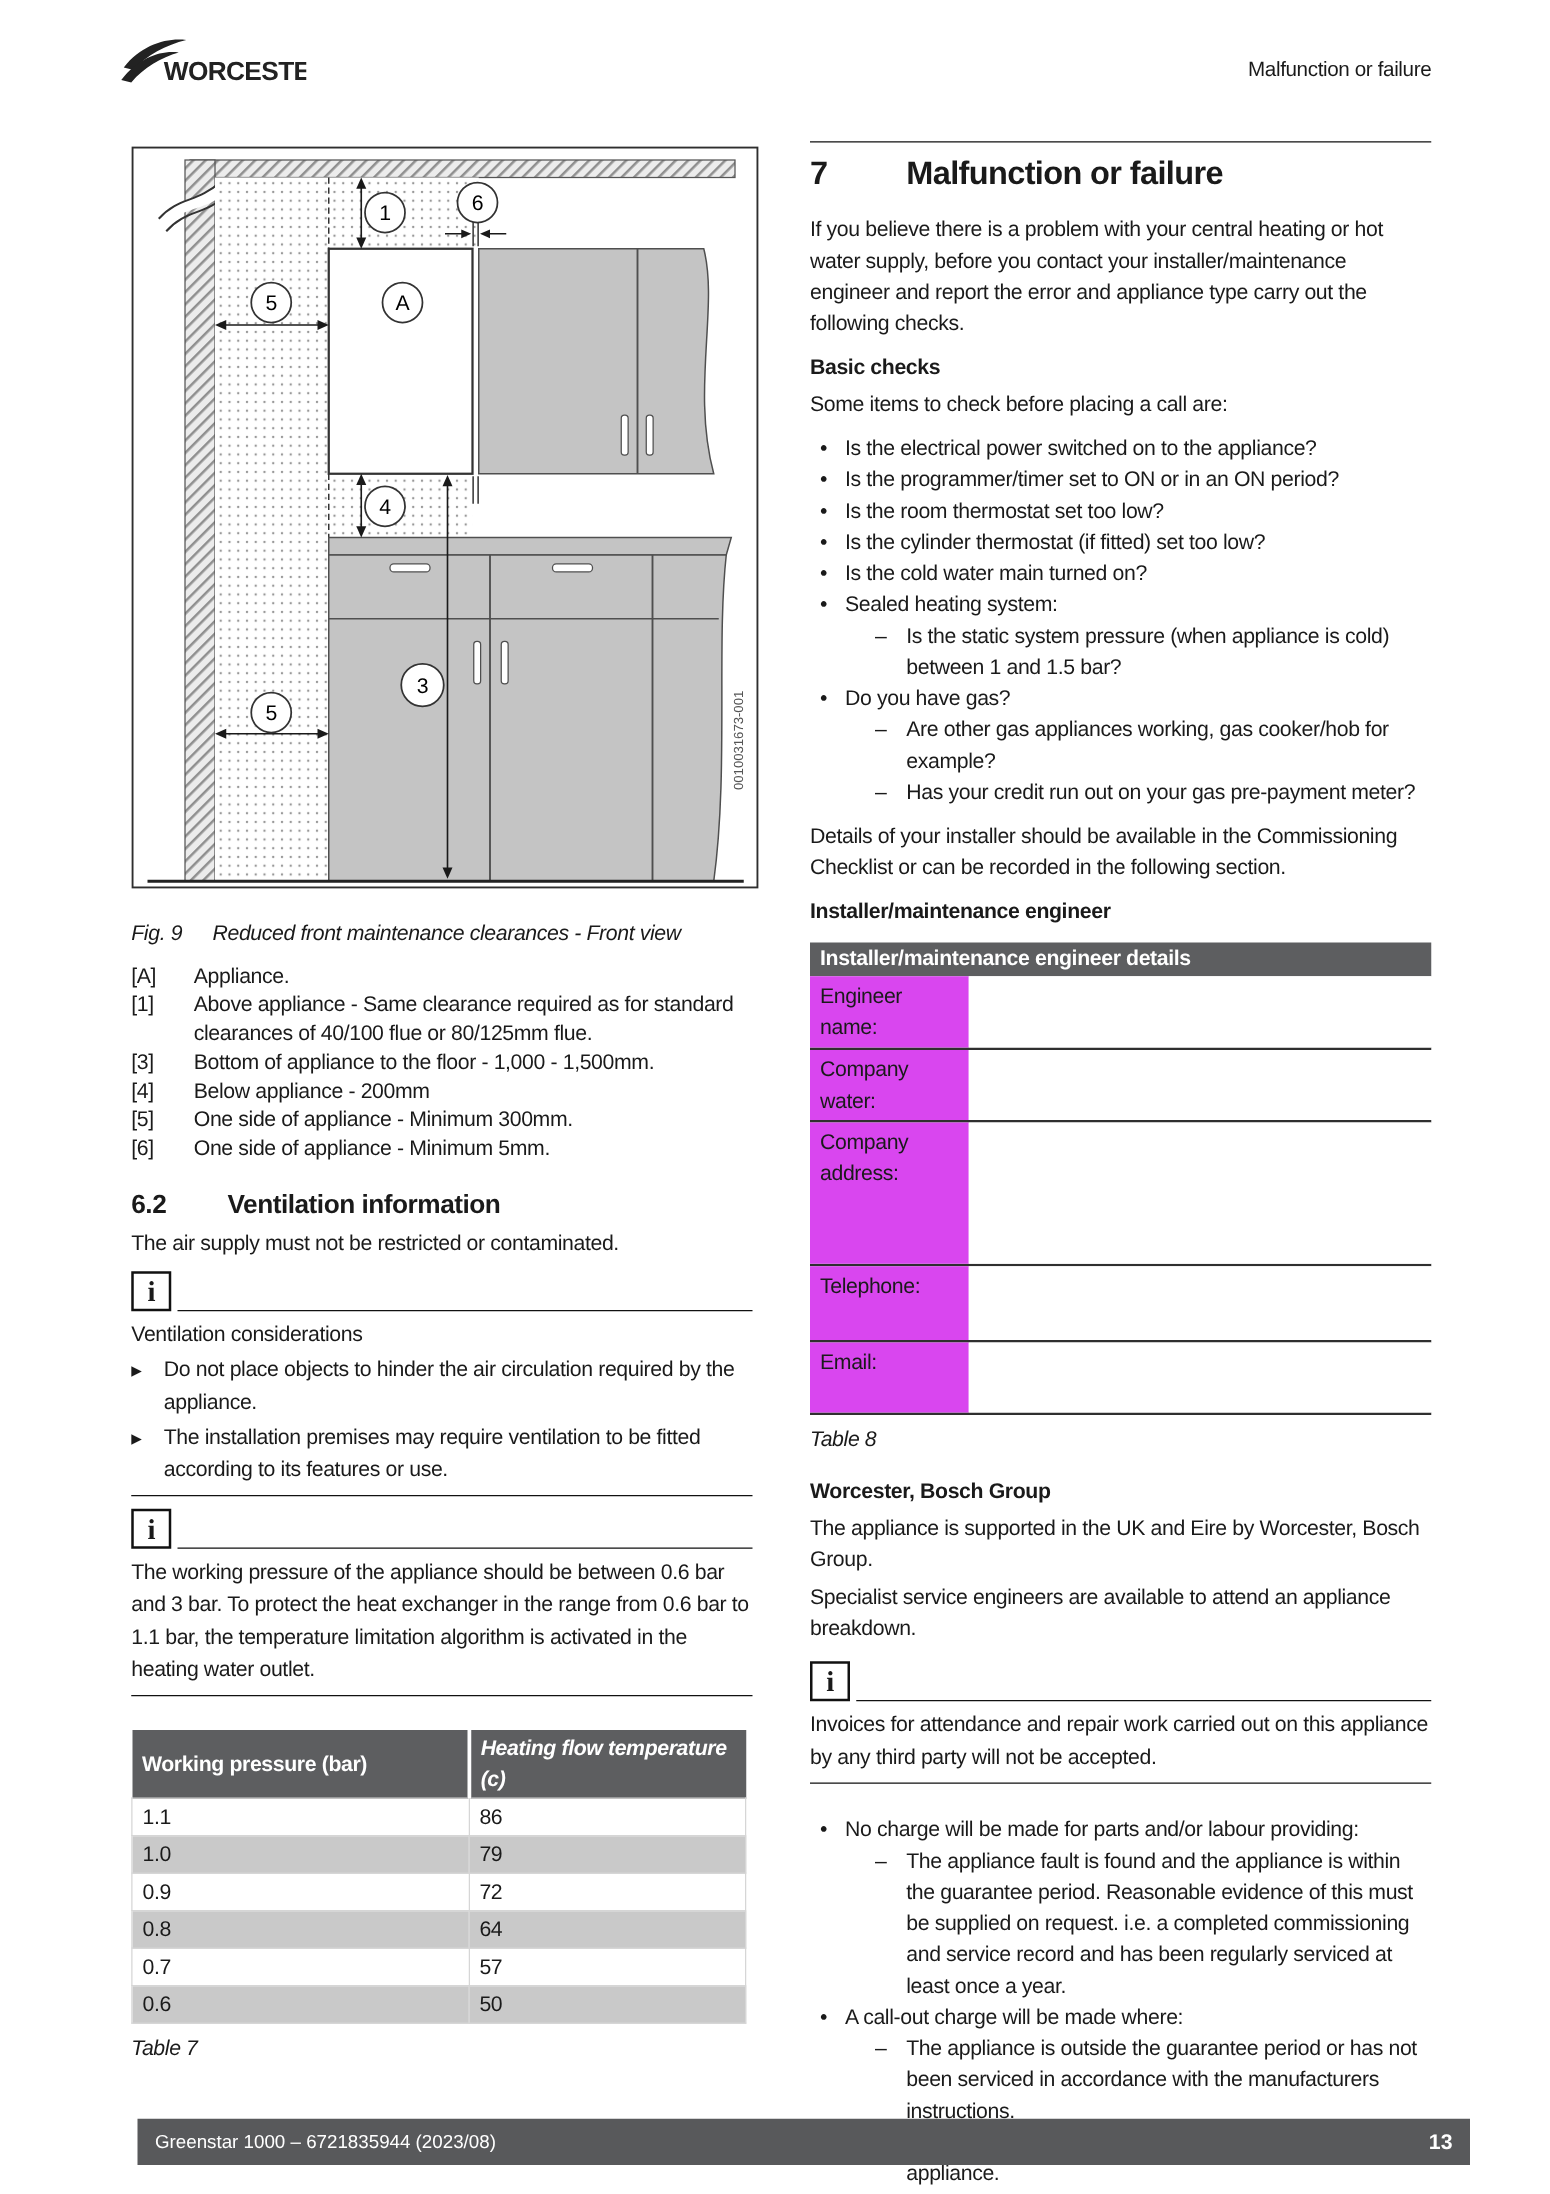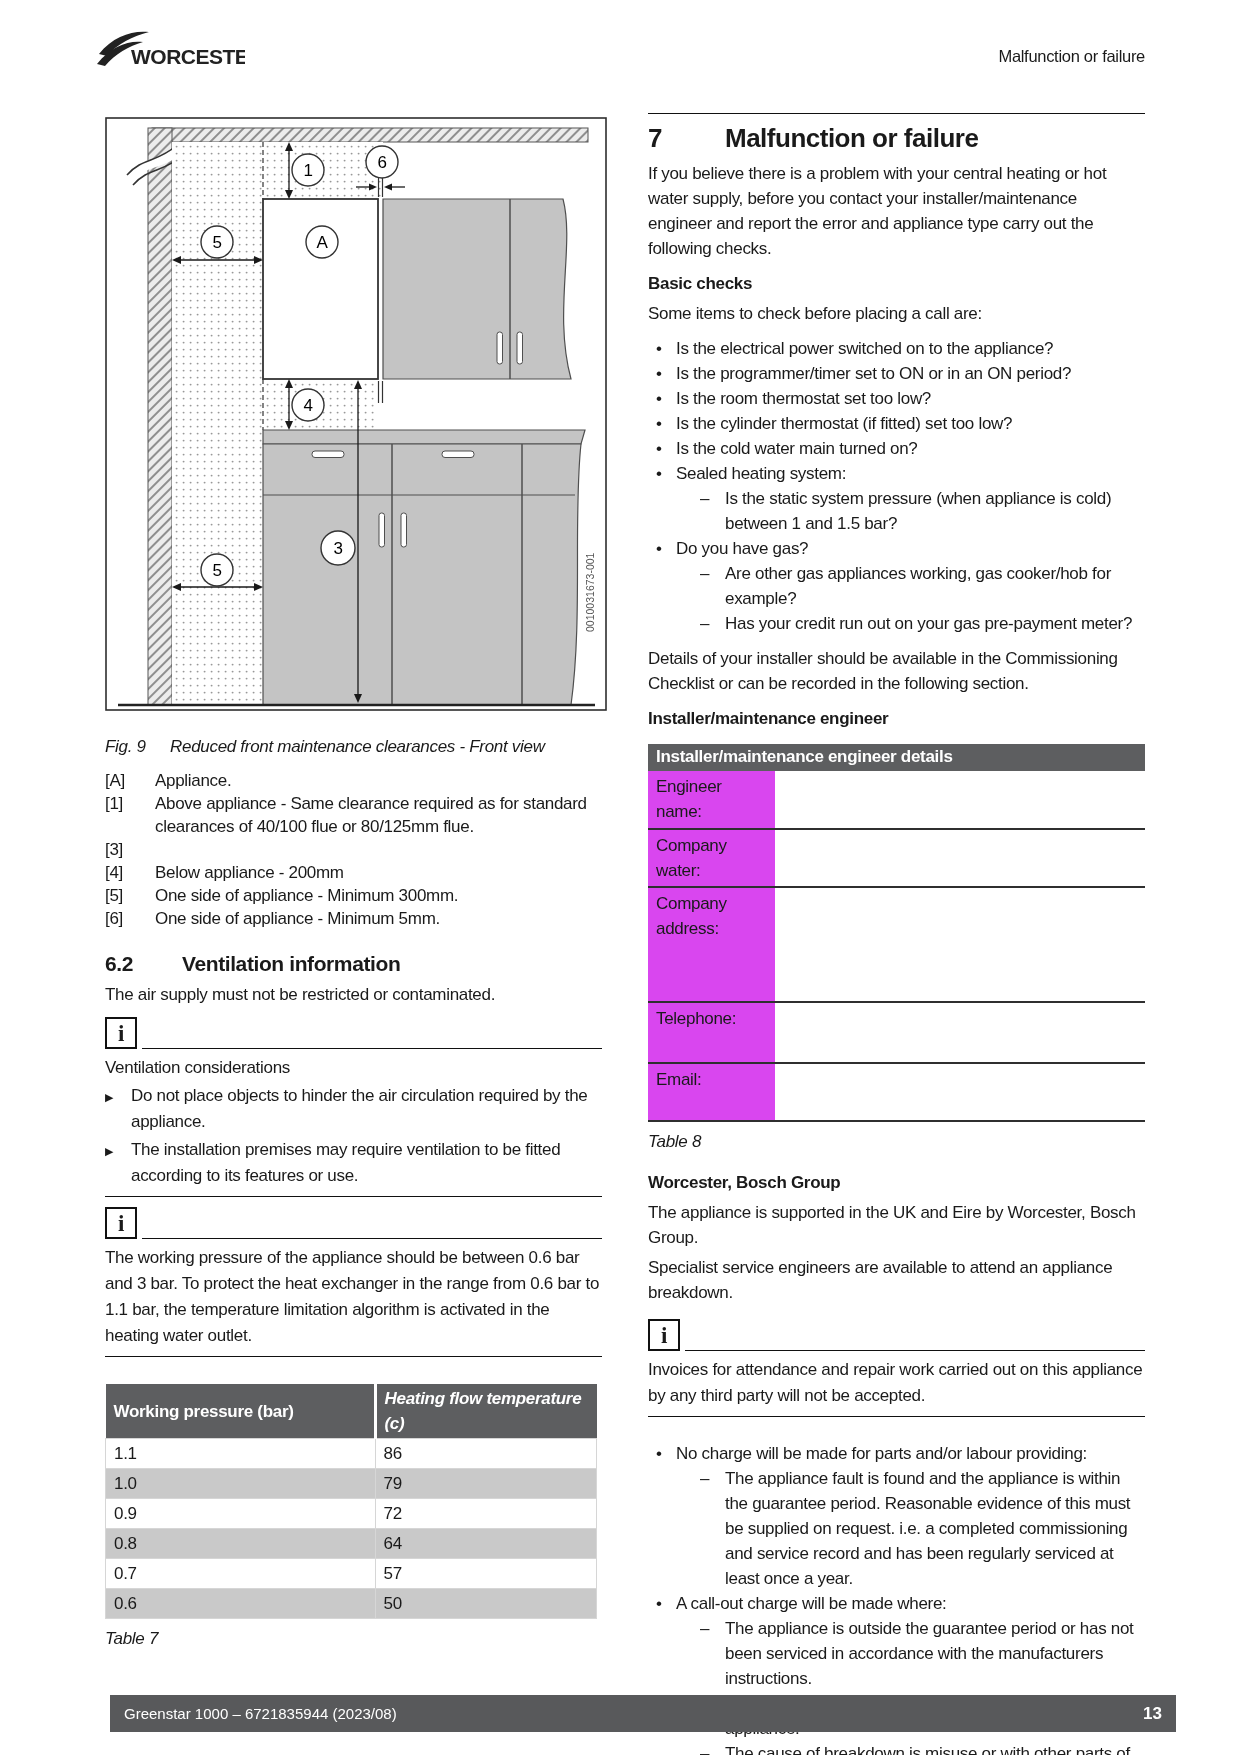--- a/index.html
+++ b/index.html
@@ -15,21 +15,21 @@
   
   .fig-caption{margin-top:16px;font-style:italic;display:flex;}
   .fig-caption .cap-label{width:65px;flex:0 0 65px;}
   .legend{margin-top:10px;}
   .legend-row{display:flex;line-height:23px;}
   .legend-row .lkey{width:50px;flex:0 0 50px;}
   .legend-row .ltxt{flex:1;}
   
   .h2{margin-top:21px;font-size:21px;font-weight:bold;letter-spacing:-0.4px;line-height:26px;}
   .h2 .sec-no,.h1 .sec-no{display:inline-block;width:77px;}
-  .h1{margin-top:9px;font-size:26px;font-weight:bold;letter-spacing:-0.5px;line-height:30px;margin-bottom:8px;}
+  .h1{margin-top:9px;font-size:26px;font-weight:bold;letter-spacing:-0.5px;line-height:30px;margin-bottom:18px;}
   .h3{font-weight:bold;margin-top:10px;margin-bottom:5px;}
   .para{margin-top:5px;}
   
   .inote-head{display:flex;align-items:flex-end;margin-top:10px;}
   .inote-icon{width:28px;height:28px;flex:0 0 28px;border:2.4px solid #111;
               display:flex;align-items:center;justify-content:center;
               font-weight:bold;font-size:23px;line-height:1;font-family:"Liberation Serif","DejaVu Serif",serif;}
   .inote-rule{flex:1;border-bottom:1.7px solid #111;margin-left:5px;}
   .inote-body{margin-top:6px;line-height:26px;}
   .inote-close{border-bottom:1.7px solid #111;margin-top:7px;}
@@ -191,20 +191,21 @@
       <div class="legend-row">
           <span class="lkey">[A]</span>
           <span class="ltxt">Appliance.</span>
         </div>
       <div class="legend-row">
           <span class="lkey">[1]</span>
           <span class="ltxt">Above appliance - Same clearance required as for standard clearances of 40/100 flue or 80/125mm flue.</span>
         </div>
       <div class="legend-row">
           <span class="lkey">[3]</span>
+          <span class="ltxt">Bottom of appliance to the floor - 1,000 - 1,500mm.</span>
         </div>
       <div class="legend-row">
           <span class="lkey">[4]</span>
           <span class="ltxt">Below appliance - 200mm</span>
         </div>
       <div class="legend-row">
           <span class="lkey">[5]</span>
           <span class="ltxt">One side of appliance - Minimum 300mm.</span>
         </div>
       <div class="legend-row">

